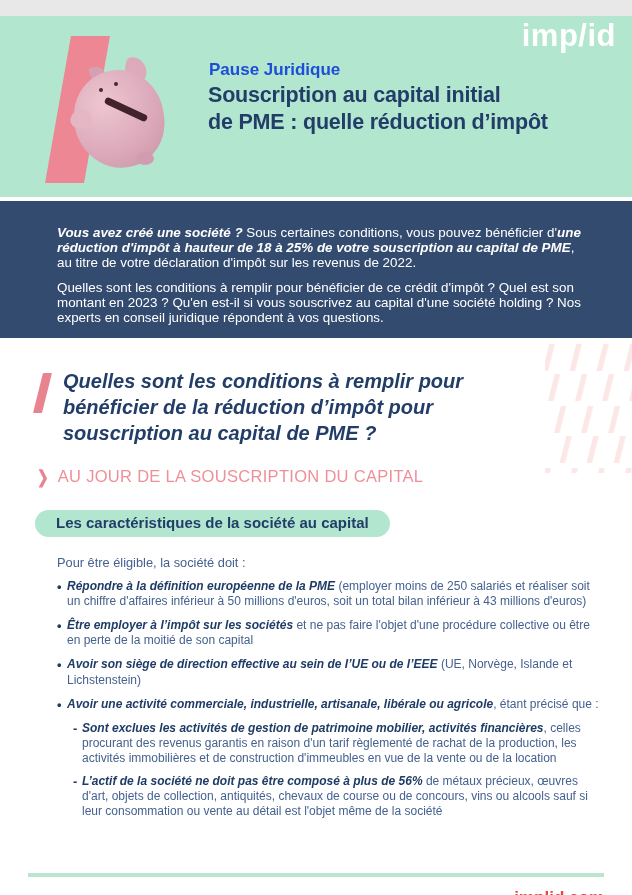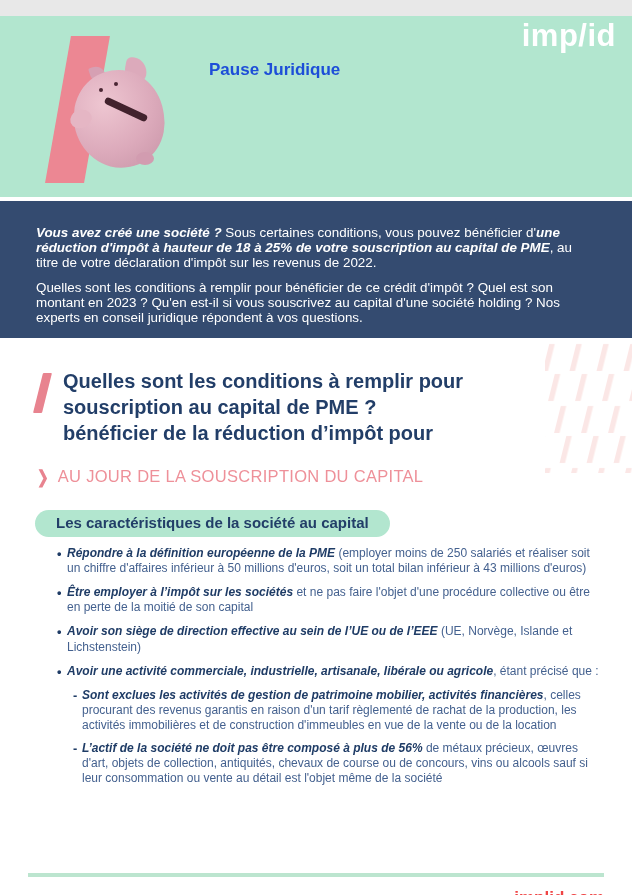--- a/index.html
+++ b/index.html
@@ -37,33 +37,33 @@
     background:#4a2633; border-radius:50%; }
   .pig-snout { position:absolute; left:0px; top:52px; width:22px; height:18px;
     background:#e5b6c4; border-radius:50%; transform:rotate(-20deg); }
   .pig-slot { position:absolute; left:33px; top:48px; width:46px; height:7px;
     background:#42222d; border-radius:4px; transform:rotate(25deg); }
   .pig-foot { position:absolute; left:66px; top:94px; width:18px; height:13px;
     background:#d29cb0; border-radius:50%; }
 
   
   .band { margin-top:4px; height:137px; background:#344b70; color:#ffffff;
-    padding:24px 50px 0 36px; font-size:13.4px; line-height:1.12; }
+    padding:24px 50px 0 57px; font-size:13.4px; line-height:1.12; }
   .band p { margin:0 0 10px; }
   .bi { font-weight:bold; font-style:italic; }
   .band .bi { color:#ffffff; }
 
   
   .content { position:relative; padding:30px 30px 0 35px; color:#44618f; }
   .hatch { position:absolute; top:3px; right:0; }
 
   .q-row { display:flex; align-items:flex-start; }
   .q-slash { flex:0 0 auto; width:9px; height:40px; background:#e8838f;
     transform:skewX(-14deg); margin:5px 16px 0 3px; border-radius:1px; }
-  .q-title { font-size:20px; font-weight:bold; 
+  .q-title { font-size:20px; font-weight:bold; font-style:italic;
     color:#223e68; line-height:1.3; }
 
   .subhead { margin:21px 0 0 2px; display:flex; align-items:center; gap:9px; }
   .chev { color:#e8838f; font-size:14px; font-weight:bold; transform:scaleY(1.25); }
   .subhead-label { color:#ee9099; font-size:16.5px; letter-spacing:0.3px; }
 
   .lead { margin:15px 0 0 22px; max-width:546px; font-size:12.8px; line-height:1.28; }
   .lead .bi, .btext .bi { color:#1f3c66; }
 
   .pill { display:inline-block; margin:24px 0 0 0; background:#b2e6cf; color:#223e68;
@@ -98,20 +98,22 @@
       <div class="pig-body"></div>
       <div class="pig-snout"></div>
       <div class="pig-dot-a"></div>
       <div class="pig-dot-b"></div>
       <div class="pig-slot"></div>
       <div class="pig-foot"></div>
     </div>
     <div class="logo">imp/id</div>
     <div class="kicker">Pause Juridique</div>
     <div class="hero-title">
+      <div>Souscription au capital initial</div>
+      <div>de PME : quelle réduction d’impôt</div>
     </div>
   </div>
 
   <div class="band">
     <p><span class="bi">Vous avez créé une société ?</span><span> Sous certaines conditions, vous pouvez bénéficier d'</span><span class="bi">une réduction d'impôt à hauteur de 18 à 25% de votre souscription au capital de PME</span><span>, au titre de votre déclaration d'impôt sur les revenus de 2022.</span></p>
     <p>Quelles sont les conditions à remplir pour bénéficier de ce crédit d'impôt ? Quel est son montant en 2023 ? Qu'en est-il si vous souscrivez au capital d'une société holding ? Nos experts en conseil juridique répondent à vos questions.</p>
   </div>
 
   <div class="content">
 
@@ -122,33 +124,34 @@
           <rect x="18" y="33" width="5.5" height="27" fill="#fbe7e6"></rect>
         </pattern>
       </defs>
       <rect width="87" height="132" fill="url(#hatch-p)"></rect>
     </svg>
 
     <div class="q-row">
       <div class="q-slash"></div>
       <h2 class="q-title">
         <div>Quelles sont les conditions à remplir pour</div>
+        <div>bénéficier de la réduction d’impôt pour</div>
         <div>souscription au capital de PME ?</div>
-        <div>bénéficier de la réduction d’impôt pour</div>
       </h2>
     </div>
 
     <div class="subhead">
       <span class="chev">❯</span>
       <span class="subhead-label">AU JOUR DE LA SOUSCRIPTION DU CAPITAL</span>
     </div>
 
 
     <div class="pill">Les caractéristiques de la société au capital</div>
 
+    <p class="list-intro">Pour être éligible, la société doit :</p>
 
     <div class="bullets">
 
       <div class="bullet">
         <span class="marker">•</span>
         <span class="btext"><span class="bi">Répondre à la définition européenne de la PME</span><span> (employer moins de 250 salariés et réaliser soit un chiffre d'affaires inférieur à 50 millions d'euros, soit un total bilan inférieur à 43 millions d'euros)</span></span>
       </div>
 
       <div class="bullet">
         <span class="marker">•</span>

